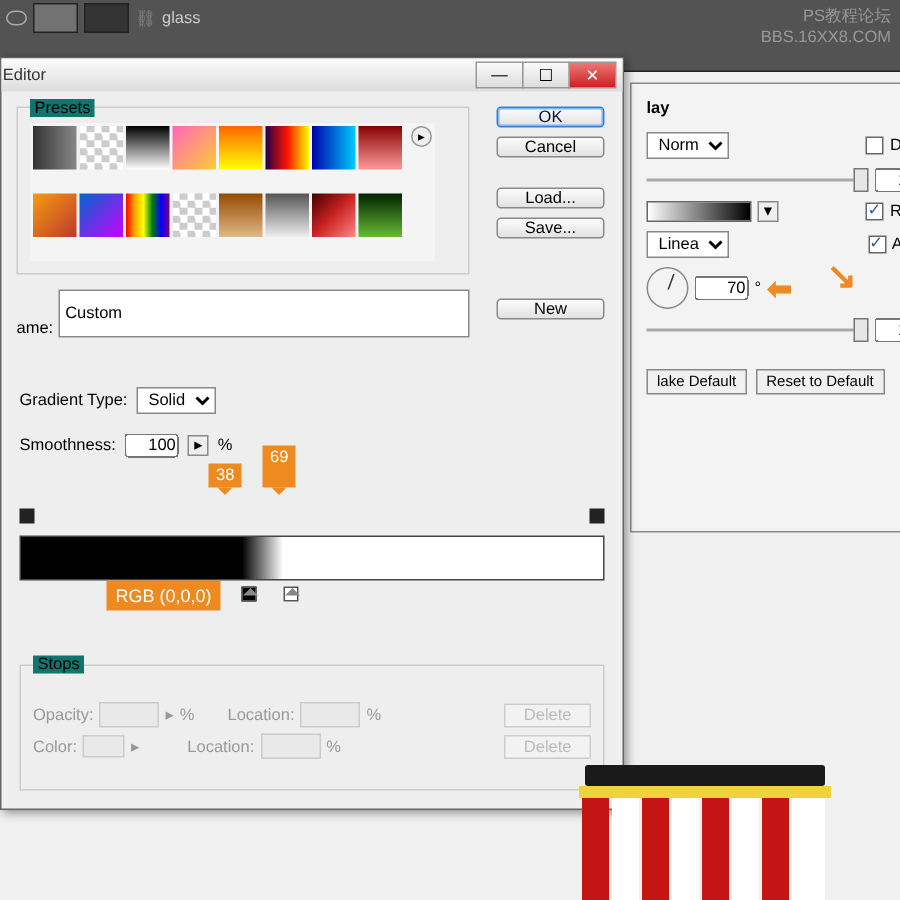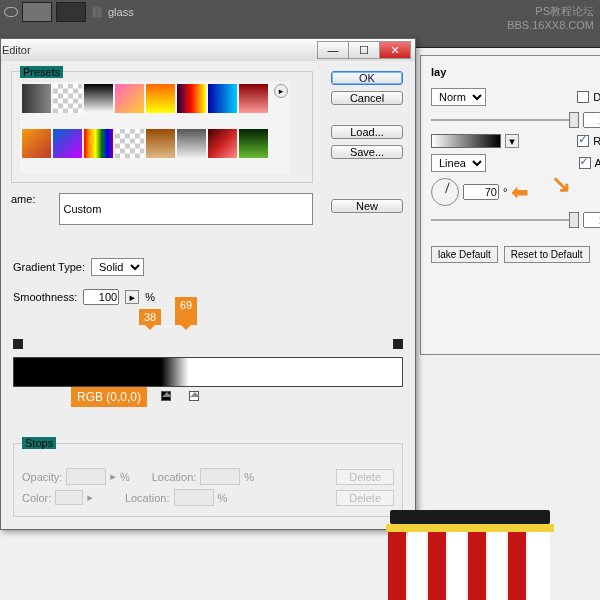--- a/index.html
+++ b/index.html
@@ -37,32 +37,32 @@
 .wbody{display:flex;padding:10px 12px 8px 10px;gap:18px}
 .leftcol{flex:1}
 .rightcol{width:72px;display:flex;flex-direction:column;gap:6px}
 .wbtn{border:1px solid #888;background:linear-gradient(#fcfcfc,#e2e2e2);height:14px;border-radius:3px;font-size:11px}
 .wbtn.primary{border:1px solid #3a7fd5;color:#114;box-shadow:0 0 0 1px #7ab5ff inset}
 .fieldset{border:1px solid #ccc;padding:8px;margin-bottom:10px}
 .fs-label{position:relative;top:-14px;background:#0f766e;padding:0 3px;display:inline-block}
 .presets{width:270px;height:92px;background:#f4f4f4;overflow:hidden;display:flex;flex-wrap:wrap;gap:2px;padding:2px;position:relative;margin-top:-10px}
 .sw{width:29px;height:29px}
 .presets .menu{position:absolute;right:2px;top:2px;width:14px;height:14px;border:1px solid #999;border-radius:50%;background:#eee;text-align:center;line-height:12px;font-size:9px}
-.namerow{display:flex;align-items:flex-start;gap:24px;margin:4px 0 12px}
+.namerow{display:flex;align-items:flex-end;gap:4px;margin:4px 0 12px}
 .namerow input{flex:1;height:32px}
 .gtrow{display:flex;align-items:center;gap:6px;margin:13px 0}
 .gradbar{height:30px;background:linear-gradient(90deg,#000 0%,#000 38%,#fff 45%,#fff 100%);border:1px solid #444;margin:6px 0 4px;position:relative}
 .gradtrack{position:relative;height:12px;margin-bottom:4px}
 .opstop{position:absolute;top:0;width:10px;height:10px;background:#222}
 .colstop{position:absolute;top:0;width:10px;height:10px;border:1px solid #555;background:#fff}
 .colstop::before{content:"";position:absolute;left:0;top:-5px;border:5px solid transparent;border-bottom-color:#888}
 .tag{position:absolute;background:#ee8a1f;color:#fff;padding:2px 5px;font-size:11px}
 .tag::after{content:"";position:absolute;left:50%;top:100%;border:5px solid transparent;border-top-color:#ee8a1f;margin-left:-5px}
 .rgb{background:#ee8a1f;color:#fff;padding:3px 6px;font-size:12px;position:absolute}
-.stopsbox{border:1px solid #ccc;padding:8px 8px 6px;margin-top:40px}
+.stopsbox{border:1px solid #ccc;padding:8px 8px 16px;margin-top:40px}
 .stopsbox .r{display:flex;align-items:center;gap:4px;margin:4px 0;color:#999}
 .dis{background:#e9e9e9;border:1px solid #ccc;color:#bbb;width:40px;height:17px}
 .dbtn2{border:1px solid #ccc;color:#bbb;background:#f2f2f2;padding:1px 12px}
 .cswatch{width:28px;height:15px;border:1px solid #ccc;background:#e9e9e9}
 .ill{position:absolute;bottom:0;left:380px}
 </style>
 </head>
 <body>
 
 <div class="ps-panel">

